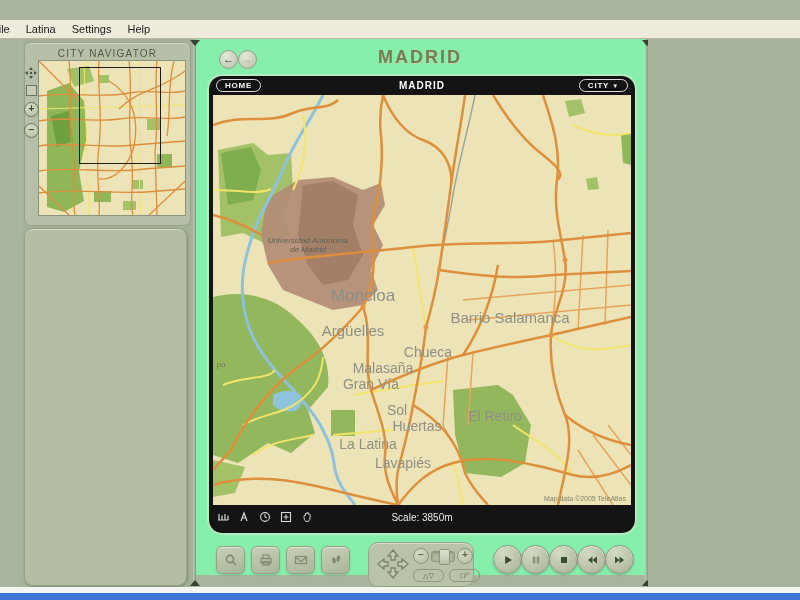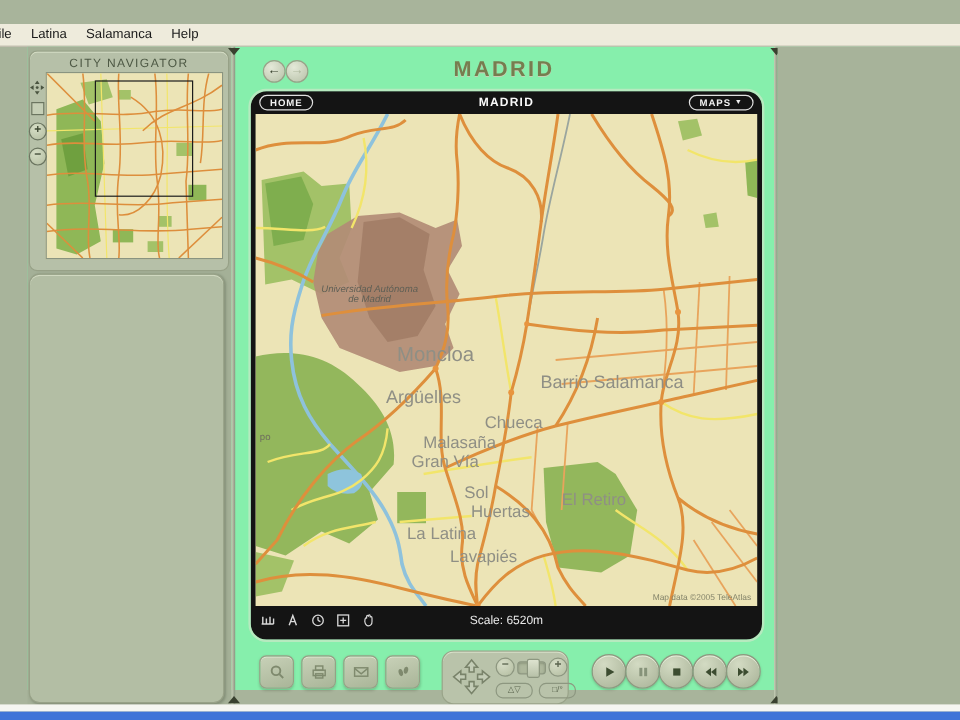--- a/index.html
+++ b/index.html
@@ -63,21 +63,21 @@
     border:1px solid #98a288;background:radial-gradient(circle at 35% 30%,#e4e9d8,#b7c1a8);
     font-size:11px;line-height:16px;text-align:center;font-weight:bold;}
   .navbtn.back{left:22px;color:#333d28;}
   .navbtn.fwd{left:41px;color:#aeb89e;}
   .page-title{position:absolute;top:8px;left:0;width:446px;text-align:center;font-size:18px;
     font-weight:bold;letter-spacing:2px;color:#767d4f;text-shadow:0 1px 0 #c8d0b5;}
 
   
   .viewer{position:absolute;left:12px;top:37px;width:426px;height:457px;background:#141414;
     border-radius:13px;outline:2px solid rgba(222,230,207,.55);}
-  .vtop{position:relative;height:19px;display:flex;align-items:center;justify-content:space-between;padding:0 7px;}
+  .vtop{position:relative;height:19px;display:flex;align-items:center;justify-content:space-between;padding:0 7px;text-decoration:underline;}
   .pill{border:1px solid #e0e0e0;border-radius:8px;color:#f2f2f2;font-size:8px;font-weight:bold;
     letter-spacing:.8px;padding:1px 8px;display:flex;align-items:center;gap:3px;}
   .caret{font-size:6px;}
   .vtitle{position:absolute;left:0;right:0;text-align:center;color:#fafafa;font-size:10px;
     font-weight:bold;letter-spacing:1px;pointer-events:none;}
   .map{position:relative;margin:0 4px;width:418px;height:410px;background:#ece4b6;overflow:hidden;}
   .copyright{position:absolute;right:5px;bottom:3px;font-size:7px;color:#84846a;}
   .vbot{position:relative;height:24px;display:flex;align-items:center;padding:0 8px;gap:9px;}
   .scale{position:absolute;left:0;right:0;text-align:center;color:#e9e9e9;font-size:10px;}
 
@@ -113,21 +113,21 @@
 </style>
 </head>
 <body>
 
 <div class="window">
 
 
   <div class="menubar">
     <span class="menu-item clipped">File</span>
     <span class="menu-item">Latina</span>
-    <span class="menu-item">Salamanca</span>
+    <span class="menu-item">Settings</span>
     <span class="menu-item">Help</span>
   </div>
 
   <div class="content">
 
     <div class="sidebar">
       <div class="nav-panel">
         <div class="nav-title">CITY NAVIGATOR</div>
       </div>
       <div class="minimap">
@@ -192,21 +192,21 @@
     <div class="center">
       <span class="navbtn back">←</span>
       <span class="navbtn fwd">→</span>
       <div class="page-title">MADRID</div>
 
       <div class="viewer">
         <div class="vtop">
           <span class="pill">HOME</span>
           <span class="vtitle">MADRID</span>
           <span class="pill">
-            <span>MAPS</span>
+            <span>CITY</span>
             <span class="caret">▼</span>
           </span>
         </div>
 
         <div class="map">
           <svg width="418" height="410" viewBox="0 0 418 410">
             <rect width="418" height="410" fill="#ece4b6"></rect>
 
             <path d="M5,55 L40,48 L55,60 L78,58 L80,95 L70,120 L78,140 L55,150 L30,138 L8,142 Z" fill="#a3c268"></path>
             <path d="M8,58 L38,52 L48,75 L40,105 L15,110 Z" fill="#7fae4e"></path>
@@ -314,21 +314,21 @@
             <circle cx="6" cy="6" r="4.4"></circle>
               <path d="M6,6 V3.2 M6,6 L8,7"></path>
           </svg>
           <svg width="12" height="12" viewBox="0 0 12 12" stroke="#d8d8d8" stroke-width="1.1" fill="none">
             <rect x="1.5" y="1.5" width="9" height="9"></rect>
               <path d="M6,3.5 V8.5 M3.5,6 H8.5"></path>
           </svg>
           <svg width="12" height="12" viewBox="0 0 12 12" stroke="#d8d8d8" stroke-width="1" fill="none">
             <path d="M3,7 C3,4 4,3 4.5,4.5 L4.5,3 C4.5,1.5 6,1.5 6,3 L6,2.5 C6,1 7.5,1 7.5,2.5 L7.5,3.5 C7.5,2.5 9,2.5 9,4 L9,7 C9,9.5 7.5,10.5 6,10.5 C4.5,10.5 3.5,9.5 3,7 Z"></path>
           </svg>
-          <span class="scale">Scale: 6520m</span>
+          <span class="scale">Scale: 3850m</span>
         </div>
       </div>
 
       <div class="controls">
         <span class="toolbtn" style="left:19px">
           <svg width="14" height="14" viewBox="0 0 14 14" stroke="#7f8a6e" stroke-width="1.6" fill="none">
               <circle cx="6" cy="6" r="3.6"></circle>
               <path d="M8.8,8.8 L12,12"></path>
             </svg>
         </span>

